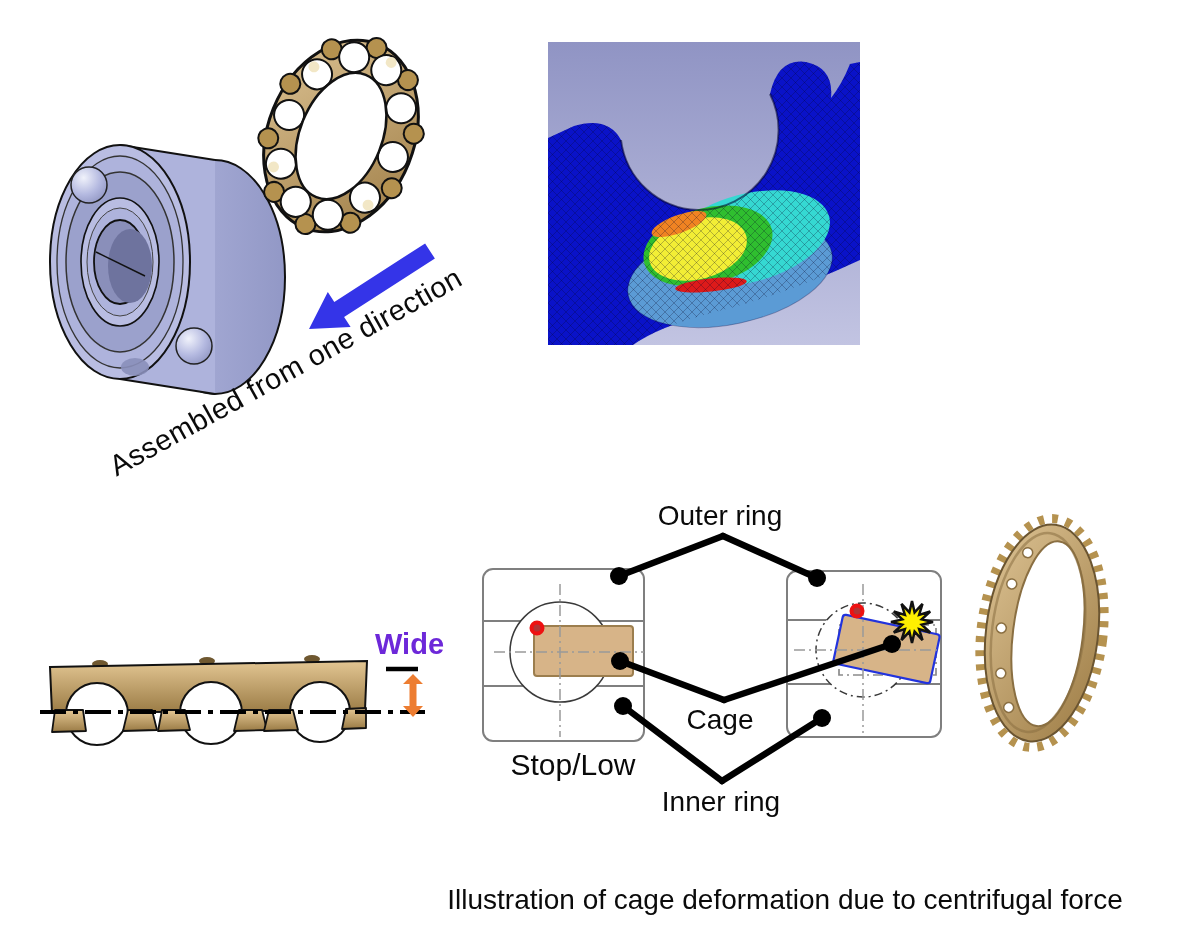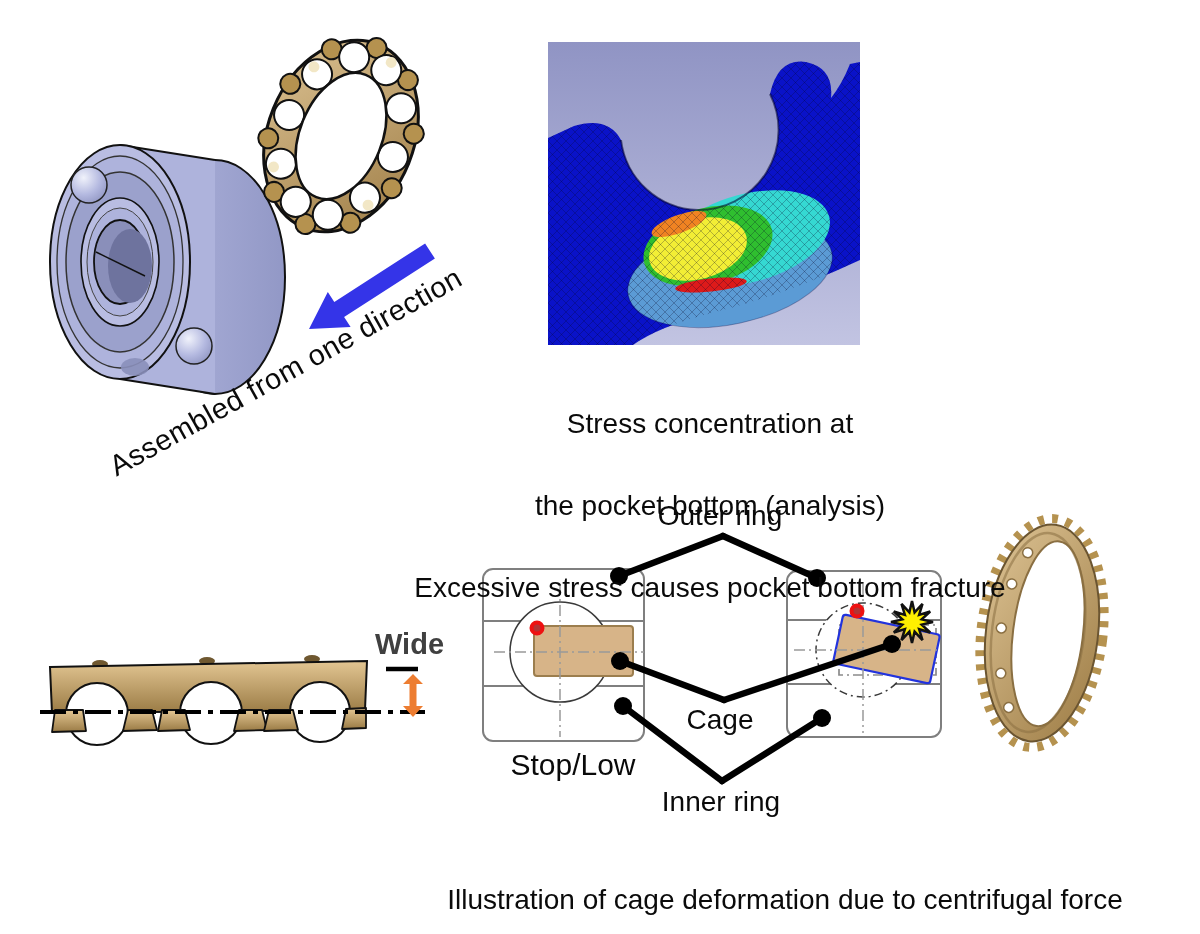--- a/index.html
+++ b/index.html
@@ -12,21 +12,21 @@
              transform:rotate(-29deg);transform-origin:0 50%;white-space:nowrap;}
   .fea-cap{left:390px;top:362px;width:640px;font-size:28px;line-height:41px;}
   .bot-cap{left:355px;top:841px;width:860px;font-size:28px;line-height:39px;}
   .lbl{font-size:28px;}
   .state{font-size:30px;}
   .outer-ring{left:620px;top:500px;width:200px;}
   .cage-lbl{left:620px;top:704px;width:200px;}
   .inner-ring{left:621px;top:786px;width:200px;}
   .stop-low{left:473px;top:748px;width:200px;}
   .high{left:762px;top:748px;width:200px;}
-  .wide{left:375px;top:628px;width:84px;font-size:29px;font-weight:bold;color:#404040;}
+  .wide{left:375px;top:628px;width:84px;font-size:29px;font-weight:bold;color:#6d28d9;}
 </style>
 </head>
 <body>
 
 <div class="stage">
 
 <svg width="1200" height="934" viewBox="0 0 1200 934">
   <defs>
     <linearGradient id="feaBg" x1="0" y1="0" x2="0" y2="1">
       <stop offset="0" stop-color="#9094C4"></stop>
@@ -210,25 +210,20 @@
           <circle cx="-41" cy="0" r="5"></circle>
       <circle cx="-36" cy="45" r="5"></circle>
           <circle cx="-24" cy="78" r="5"></circle>
           <circle cx="-24" cy="-78" r="5"></circle>
     </g>
   </g>
 </svg>
 
 <div class="txt assembled">Assembled from one direction</div>
 
-<div class="txt fea-cap center">
-  <div>Stress concentration at</div>
-  <div>the pocket bottom (analysis)</div>
-  <div>Excessive stress causes pocket bottom fracture</div>
-</div>
 
 <div class="txt wide">Wide</div>
 
 <div class="txt lbl center cage-lbl">Cage</div>
 <div class="txt lbl center outer-ring">Outer ring</div>
 <div class="txt state center stop-low">Stop/Low</div>
 <div class="txt lbl center inner-ring">Inner ring</div>
 
 <div class="txt bot-cap center">
   <div>Illustration of cage deformation due to centrifugal force</div>

